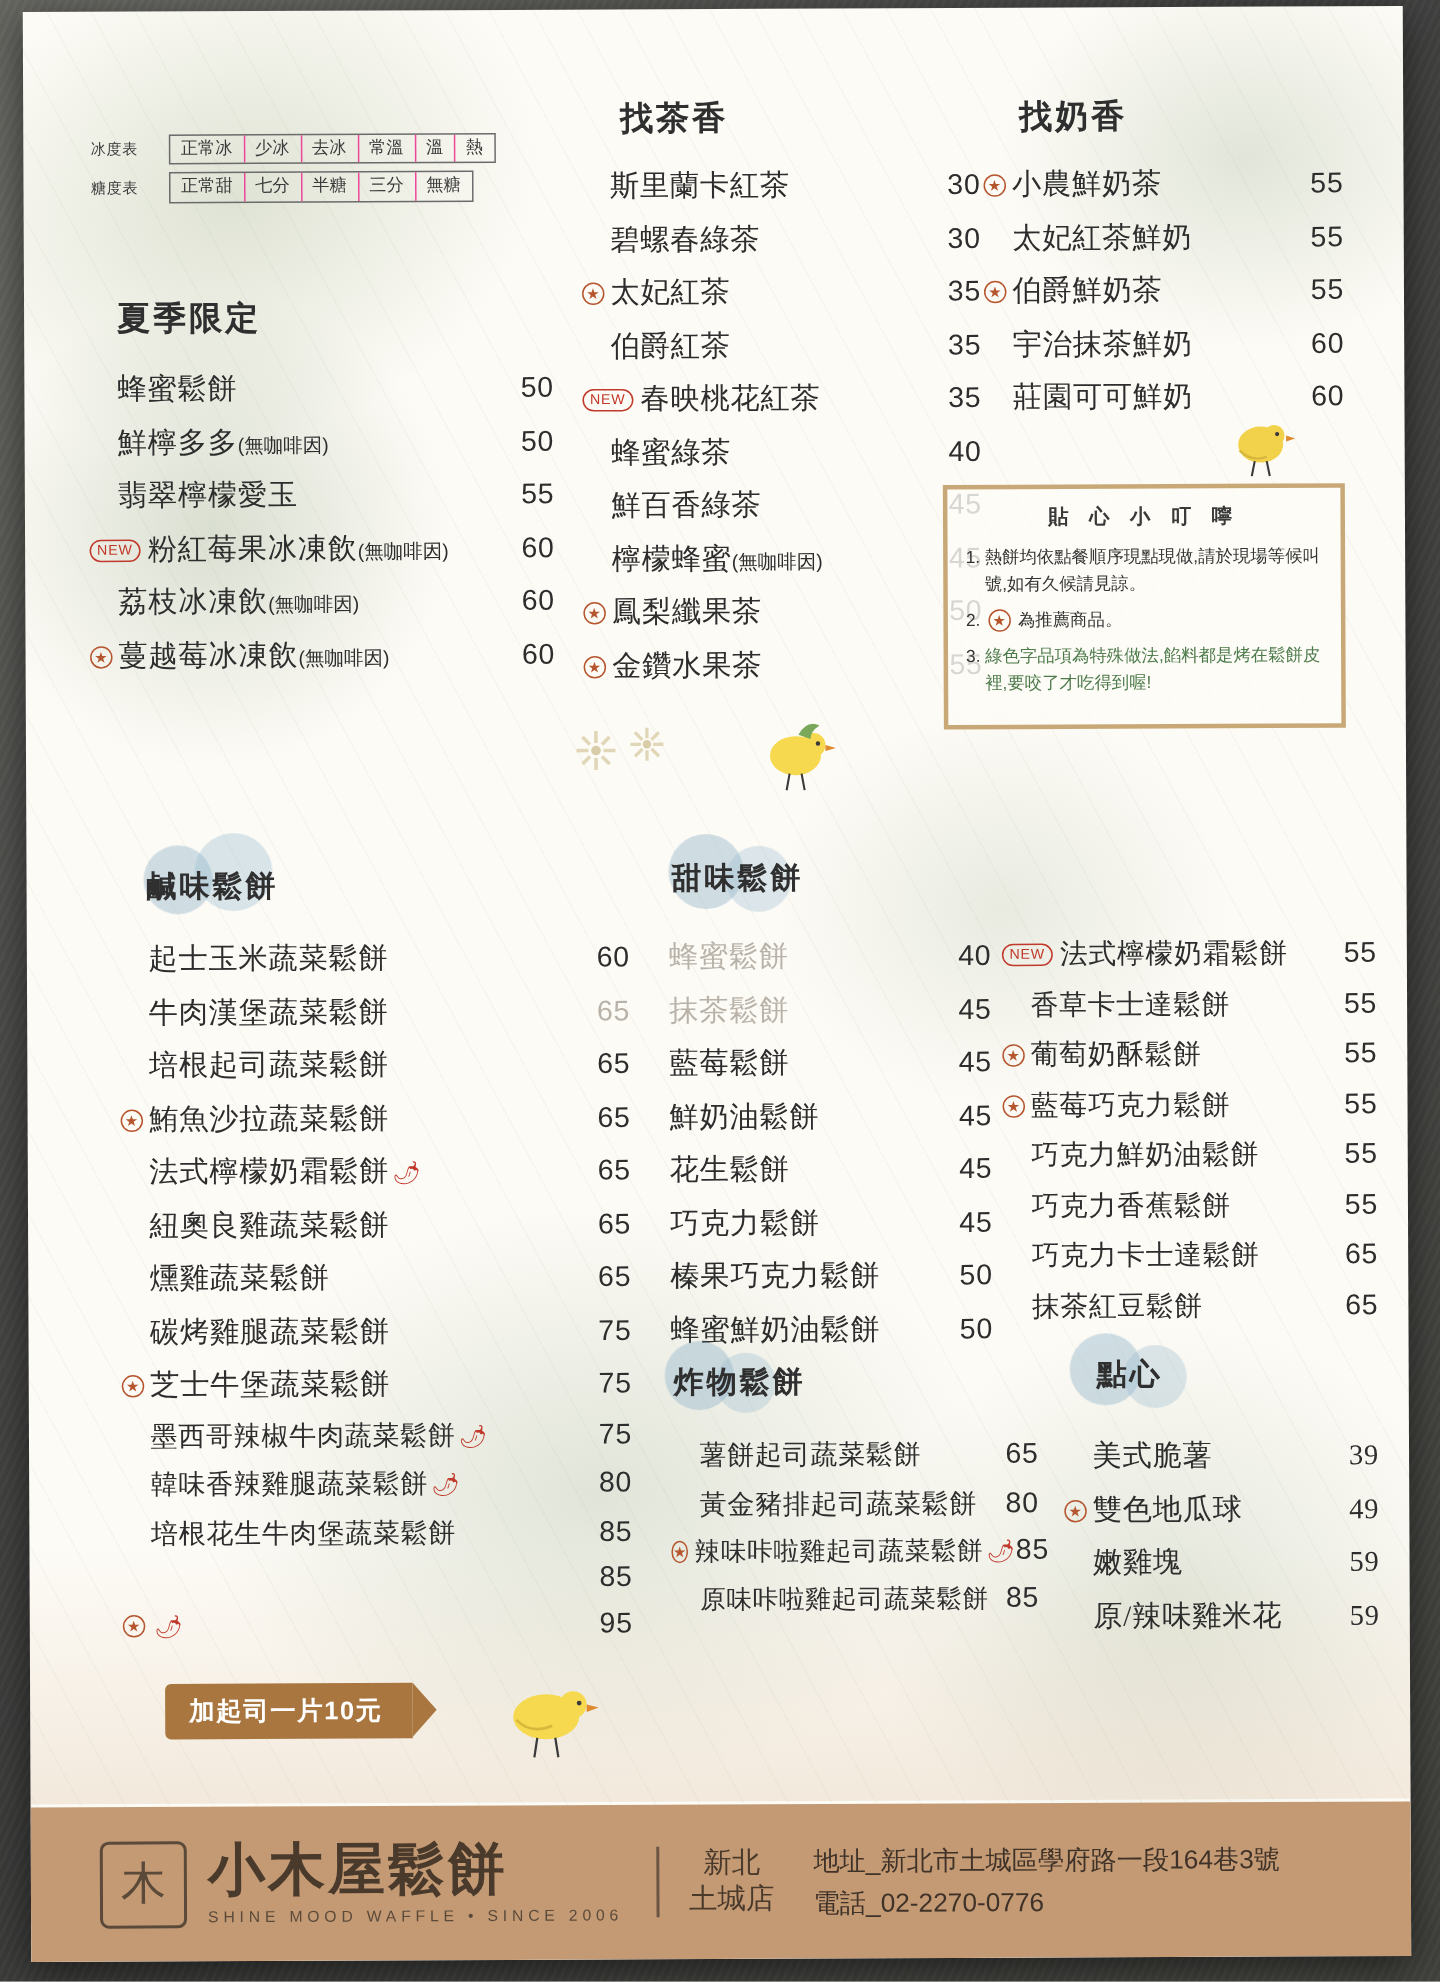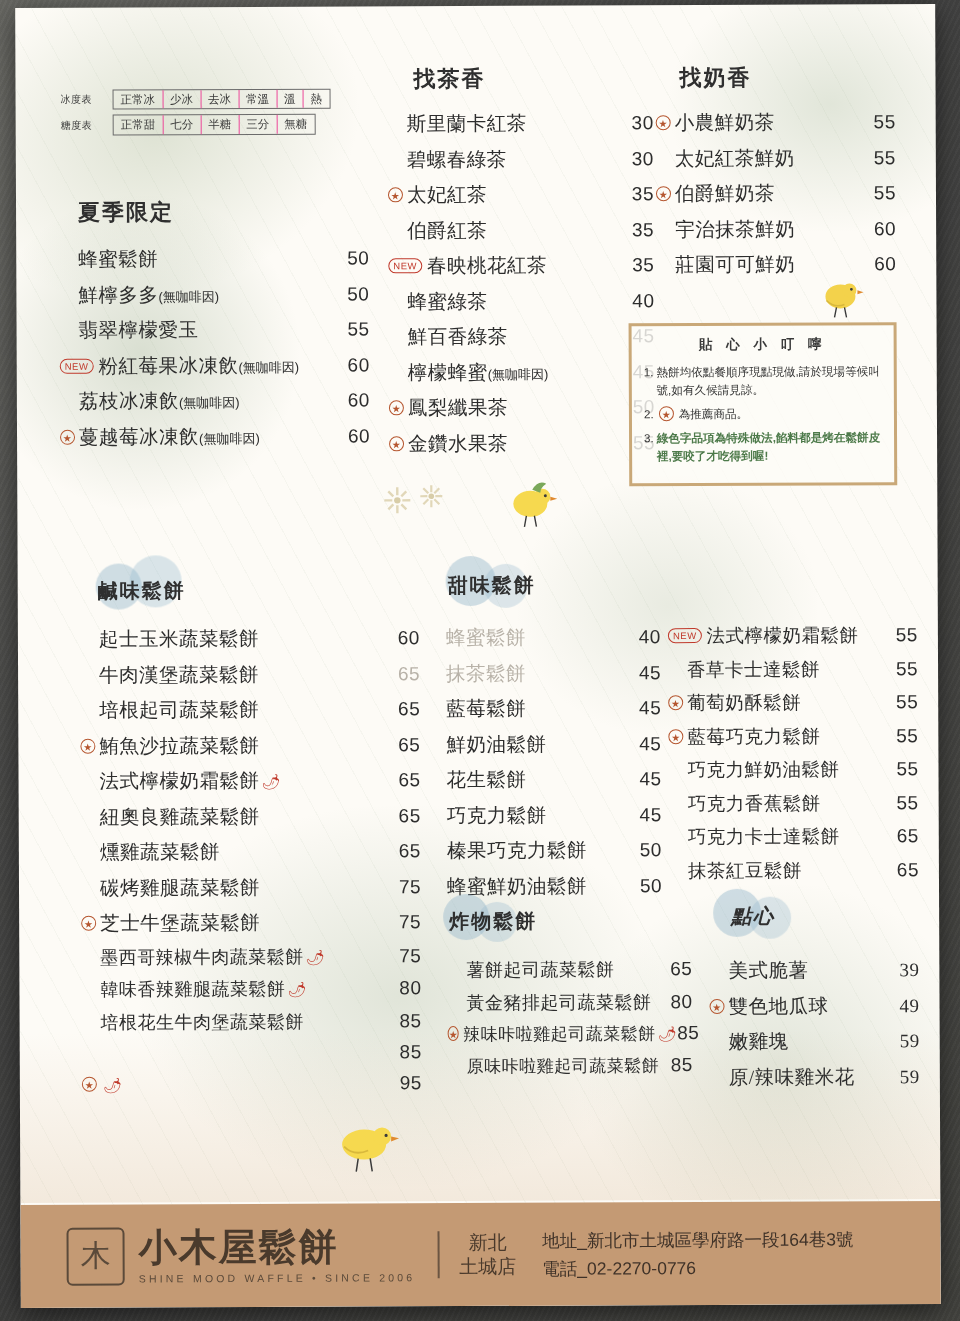--- a/index.html
+++ b/index.html
@@ -93,21 +93,21 @@
   .item {
     display:flex; align-items:baseline;
     font-size:19.5px; color:#2d2d2d;
     margin-bottom:8.5px; white-space:nowrap;
     letter-spacing:.5px;
   }
   .item .nm { flex:0 0 auto; }
   .item .dots { flex:1 1 auto; }
   .item .pr { flex:0 0 auto; text-align:center; font-size:19px; }
   .sub { font-size:13px; letter-spacing:0; }
-  .green { color:#4d7a4a;font-weight:bold; }
+  .green { color:#4d7a4a; }
   .grey  { color:#b8b2a8; }
   .badge-rec{
     display:inline-block; width:15px; height:15px; line-height:15px;
     border:1.3px solid #b5562f; border-radius:50%;
     color:#b5562f; font-size:10px; text-align:center;
     margin-right:4px; position:relative; top:-2px;
   }
   .badge-new{
     display:inline-block; border:1.4px solid #c0392b; border-radius:11px;
     color:#c0392b; font-size:9.5px; padding:1px 4px; margin-right:5px;
@@ -596,21 +596,21 @@
     <div class="item" style="font-size:17px;">
       <span class="mark-slot"></span>
       <span class="nm">原味咔啦雞起司蔬菜鬆餅</span>
       <span class="dots"></span>
       <span class="pr">85</span>
     </div>
   </div>
 
   <div class="blob" style="left:694px; top:884px; width:48px; height:48px;"></div>
   <div class="blob" style="left:730px; top:892px; width:42px; height:42px; background:rgba(150,185,205,.32);"></div>
-  <div class="sec-title small" style="left:712px; top:898px;font-style:italic;">點心</div>
+  <div class="sec-title small" style="left:712px; top:898px;">點心</div>
   <div class="list" style="left:690px; top:952px; width:210px;font-family:Liberation Serif, serif;">
     <div class="item">
       <span class="mark-slot"></span>
       <span class="nm">美式脆薯</span>
       <span class="dots"></span>
       <span class="pr">39</span>
     </div>
     <div class="item">
       <span class="badge-rec">★</span>
       <span class="nm">雙色地瓜球</span>
@@ -624,20 +624,21 @@
       <span class="pr">59</span>
     </div>
     <div class="item">
       <span class="mark-slot"></span>
       <span class="nm">原/辣味雞米花</span>
       <span class="dots"></span>
       <span class="pr">59</span>
     </div>
   </div>
 
+  <div class="ribbon">加起司一片10元</div>
 
   <svg class="bird" style="left:800px; top:272px;" width="54" height="48" viewBox="0 0 54 48">
     <ellipse cx="24" cy="20" rx="15" ry="12" fill="#f3d24b"></ellipse>
     <circle cx="33" cy="14" r="7" fill="#f3d24b"></circle>
     <circle cx="35" cy="13" r="1.4" fill="#3a3a3a"></circle>
     <path d="M41 14 l6 2 -6 2 z" fill="#e08a2e"></path>
     <path d="M20 31 l-2 10 M28 31 l2 10" stroke="#3a3a3a" stroke-width="1.4" fill="none"></path>
     <path d="M10 24 q8 8 18 4" stroke="#d8b83c" stroke-width="1.6" fill="none"></path>
   </svg>
   <svg class="bird" style="left:485px; top:470px;" width="62" height="56" viewBox="0 0 62 56">

